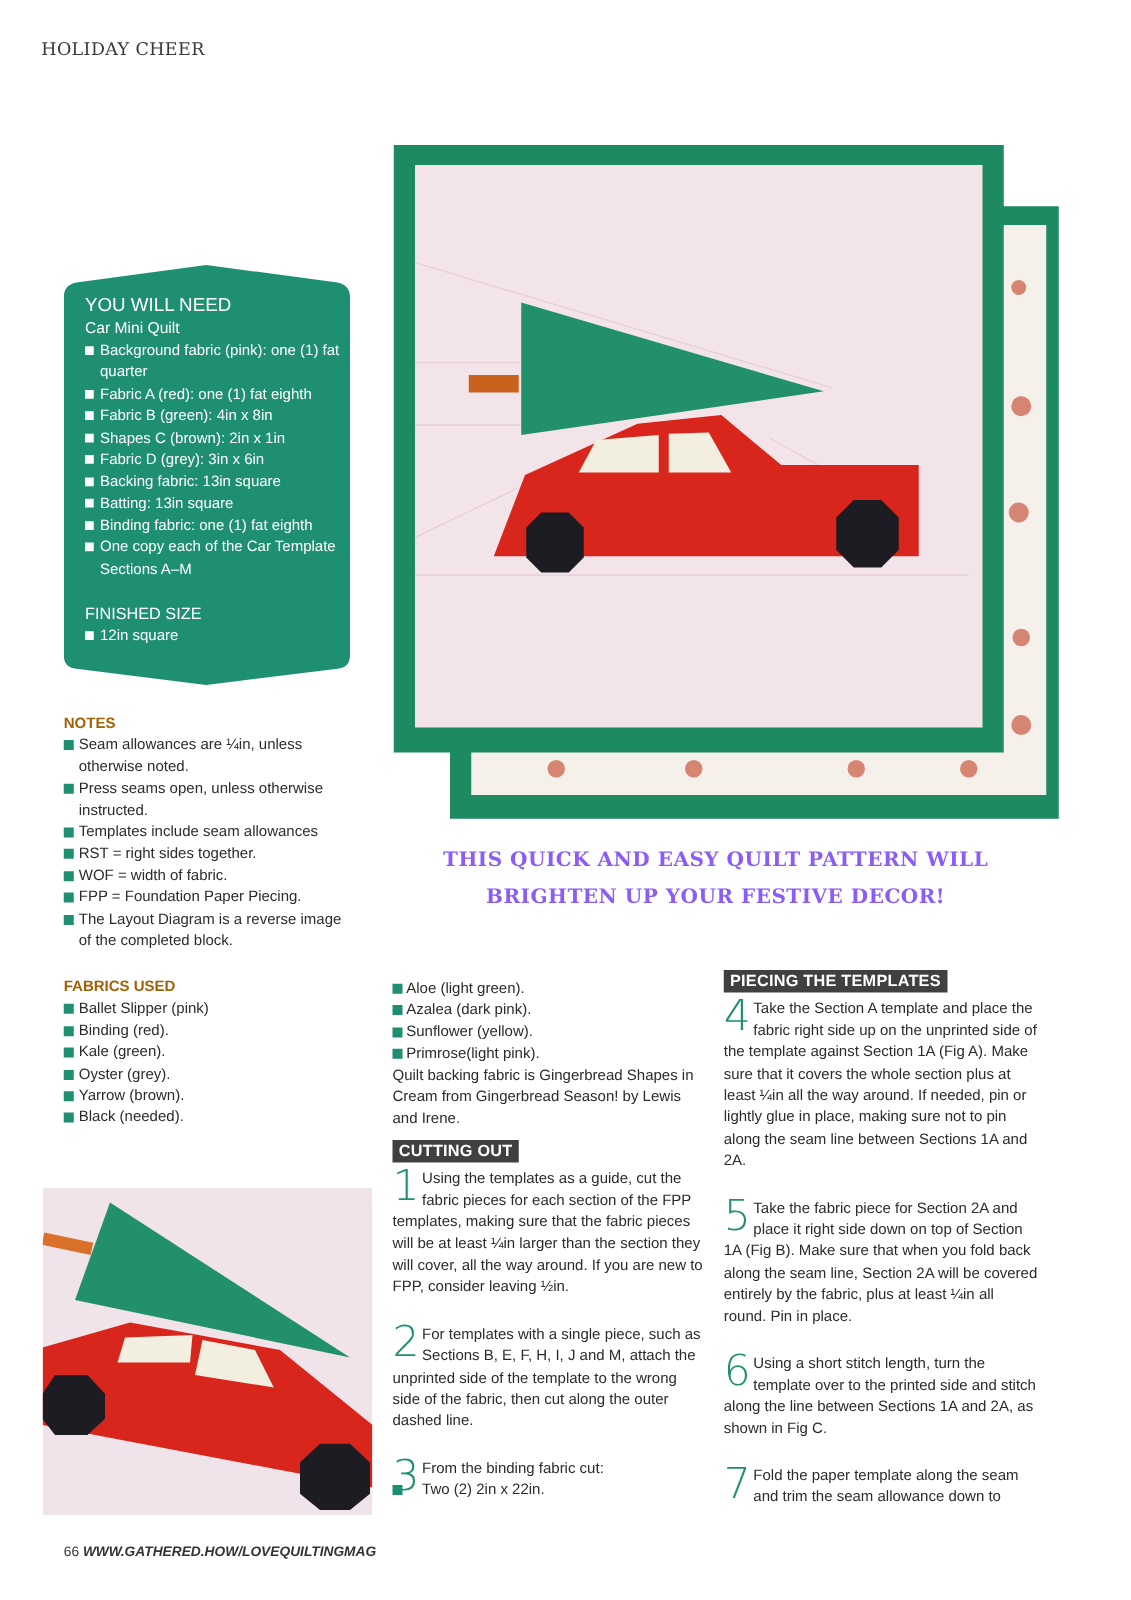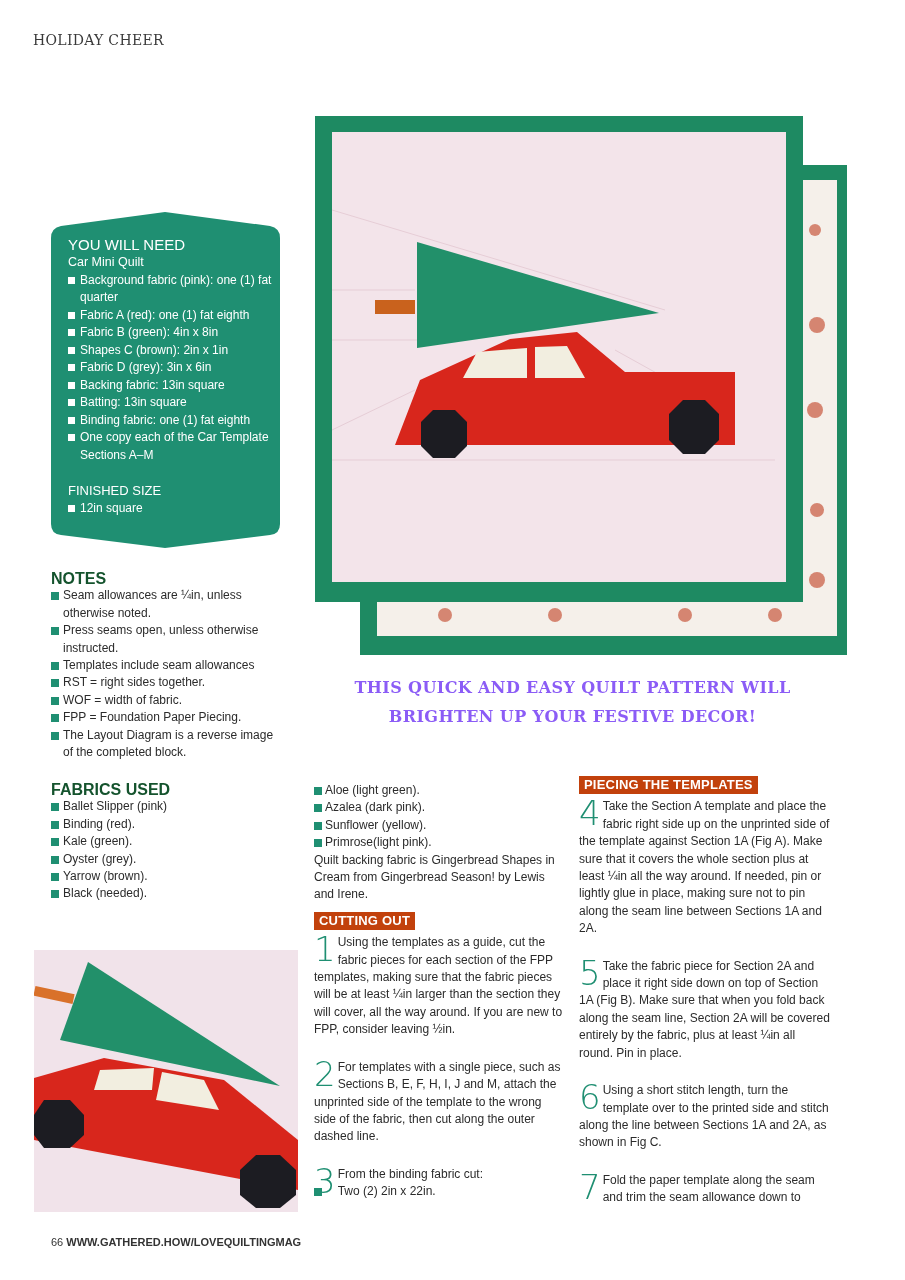--- a/index.html
+++ b/index.html
@@ -14,43 +14,43 @@
   .need-box svg.bg { position: absolute; left: 0; top: 0; }
   .need-inner { position: absolute; left: 17px; top: 24px; width: 205px; color: #fff; font-size: 12px; line-height: 17.5px; }
   .need-title { font-size: 15px; line-height: 18px; }
   .need-sub { font-size: 12.5px; }
   .need-li { position: relative; padding-left: 12px; }
   .need-li::before { content: ""; position: absolute; left: 0; top: 5px; width: 7px; height: 7px; background: #fff; }
   .need-gap { height: 18px; }
   .finished-title { font-size: 13px; }
 
   
-  .grn-head { color: #14532d; font-weight: bold; font-size: 16px; }
+  .grn-head { color: #a16207; font-weight: bold; font-size: 12px; }
   .txt { font-size: 12px; line-height: 17.4px; color: #2b2b2b; }
   .li { position: relative; padding-left: 12px; }
   .li::before { content: ""; position: absolute; left: 0; top: 5px; width: 8px; height: 8px; background: #1f8f72; }
   .li-tight { padding-left: 11px; }
   .li-tight::before { width: 8px; height: 8px; }
 
   .notes { left: 51px; top: 570px; width: 230px; }
   .fabrics { left: 51px; top: 781px; width: 240px; }
 
   .headline { left: 340px; top: 673px; width: 465px; text-align: center; font-family: "DejaVu Serif", serif;
               font-weight: bold; color: #8b5cf6; font-size: 16px; line-height: 29px; letter-spacing: 0.4px; }
 
   .col2 { left: 314px; top: 782px; width: 252px; }
   .col3 { left: 579px; top: 776px; width: 252px; }
-  .tag { display: inline-block; background: #c2410c; color: #fff; font-size: 13px; font-weight: bold;
+  .tag { display: inline-block; background: #404040; color: #fff; font-size: 13px; font-weight: bold;
          padding: 1px 5px; line-height: 16px; letter-spacing: 0.2px; }
   .step { margin-top: 4px; }
   .step .num { float: left; font-size: 34px; line-height: 28px; color: #1f8f72; margin-right: 2px; margin-top: 1px; font-family: "DejaVu Sans", sans-serif; font-weight: 300; }
   .step p { margin: 0; }
 
   .footer { left: 51px; top: 1236px; font-size: 11px; color: #333; }
-  .footer b { font-weight: bold; }
+  .footer b { font-weight: bold; font-style: italic; }
 
   .photo-main { left: 305px; top: 110px; width: 555px; height: 552px; }
   .photo-detail { left: 34px; top: 950px; width: 264px; height: 262px; overflow: hidden; }
 </style>
 </head>
 <body>
 
 <div class="abs section-kicker">HOLIDAY CHEER</div>
 
 <div class="abs photo-main">

